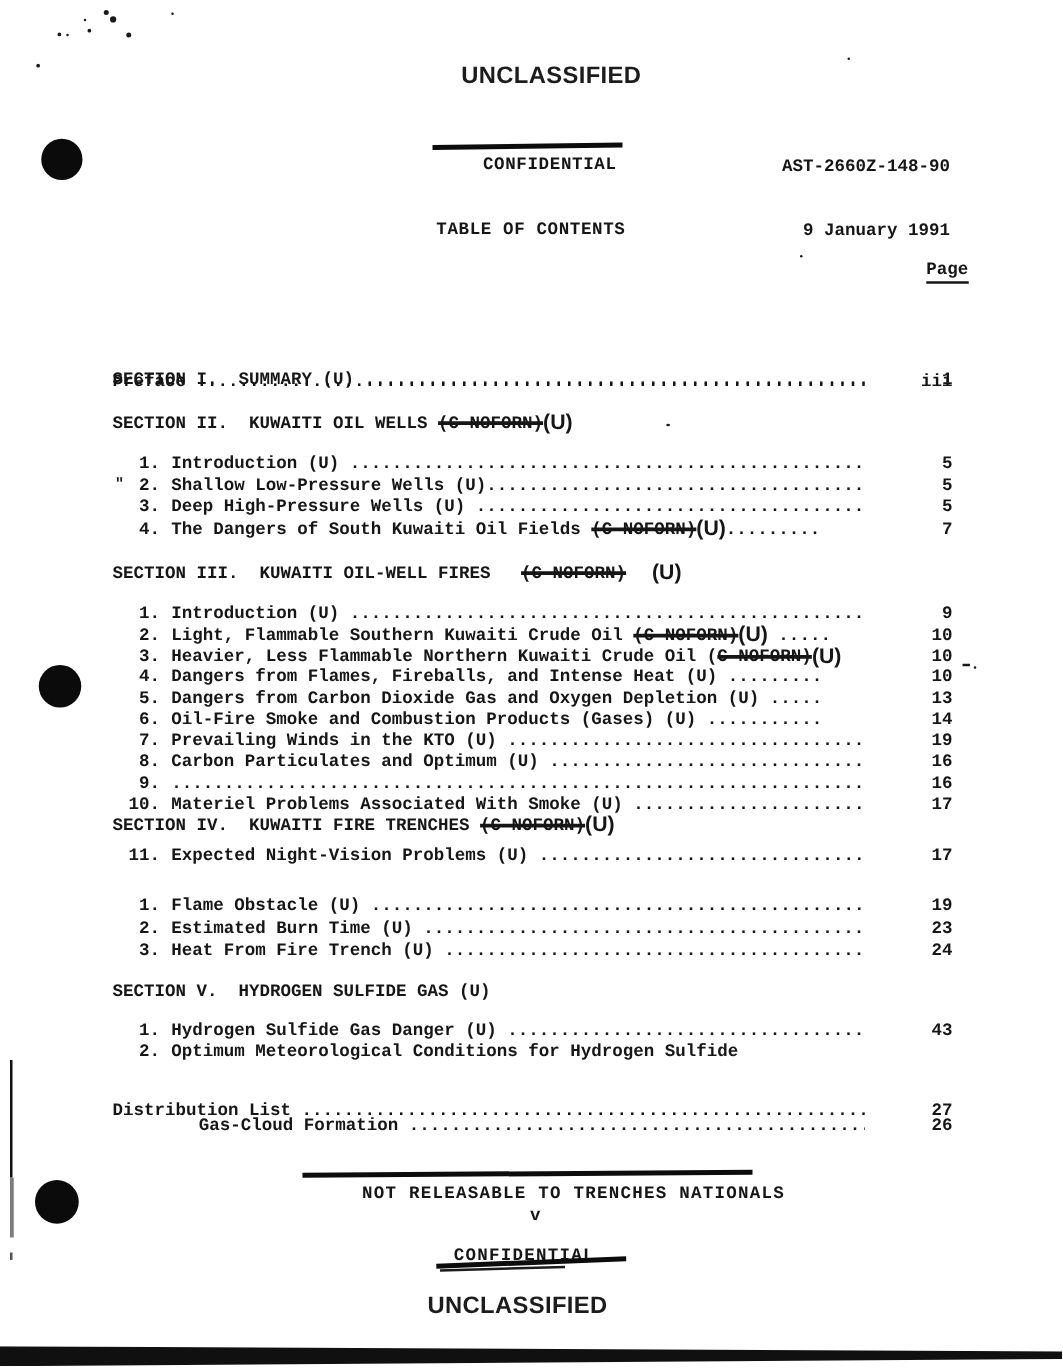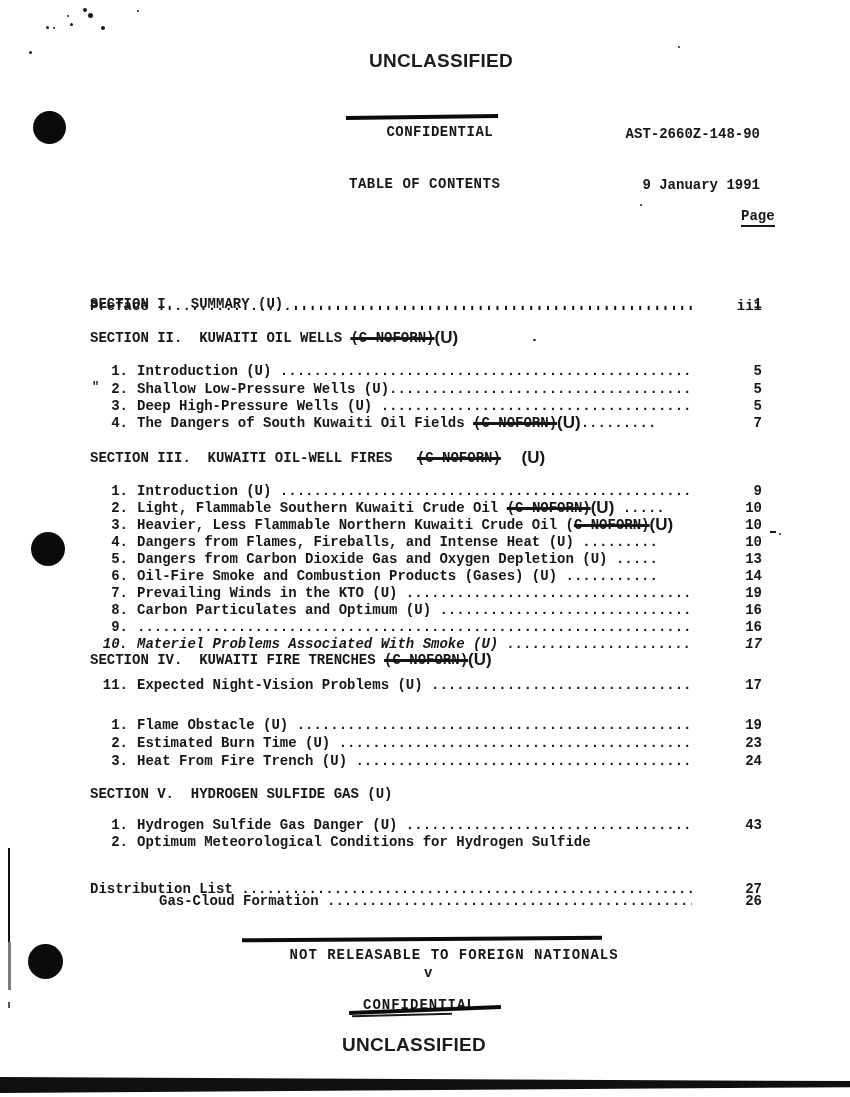--- a/index.html
+++ b/index.html
@@ -184,21 +184,21 @@
     <span class="num">8.</span>
     <span class="t">Carbon Particulates and Optimum (U) </span>
     <span class="leader">........................................................................</span>
     <span class="pg">16</span>
   </div>
   <div class="row" style="top:619px;">
     <span class="num">9.</span>
     <span class="leader">........................................................................</span>
     <span class="pg">16</span>
   </div>
-  <div class="row" style="top:636px;font-style:italic;">
+  <div class="row" style="top:636px;">
     <span class="num">10.</span>
     <span class="t">Materiel Problems Associated With Smoke (U) </span>
     <span class="leader">........................................................................</span>
     <span class="pg">17</span>
   </div>
   <div class="row" style="top:677px;">
     <span class="num">11.</span>
     <span class="t">Expected Night-Vision Problems (U) </span>
     <span class="leader">........................................................................</span>
     <span class="pg">17</span>
@@ -249,21 +249,21 @@
     <span class="pg">26</span>
   </div>
 
   <div class="row" style="top:881px;">
     <span class="t">Distribution List </span>
     <span class="leader">........................................................................</span>
     <span class="pg">27</span>
   </div>
 
   <div class="mono" style="left:252px;top:931px;width:340px;text-align:center;letter-spacing:1px;">
-    <span>NOT RELEASABLE TO FOREIGN NATIONALS</span>
+    <span>NOT RELEASABLE TO TRENCHES NATIONALS</span>
     <div class="strikeline" style="left:-10px;right:-10px;top:6px;height:4px;transform:rotate(-.4deg);"></div>
   </div>
 
   <div class="mono" style="left:424px;top:965px;">v</div>
 
   <div class="mono" style="left:363px;top:997px;letter-spacing:1px;">CONFIDENTIAL</div>
   <div class="strikeline" style="left:349px;top:1008px;width:152px;height:3.5px;transform:rotate(-2.2deg);"></div>
   <div class="strikeline" style="left:352px;top:1014px;width:100px;height:2px;background:#1b1b1b;transform:rotate(-1.5deg);"></div>
 
   <div class="banner" style="left:342px;top:1035px;">UNCLASSIFIED</div>

